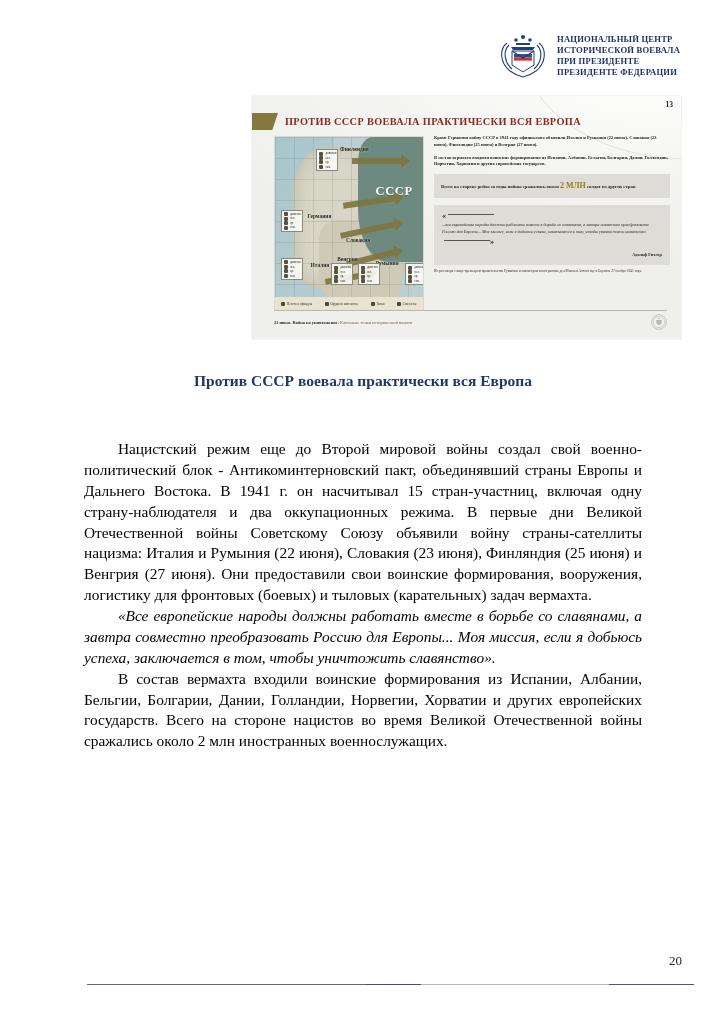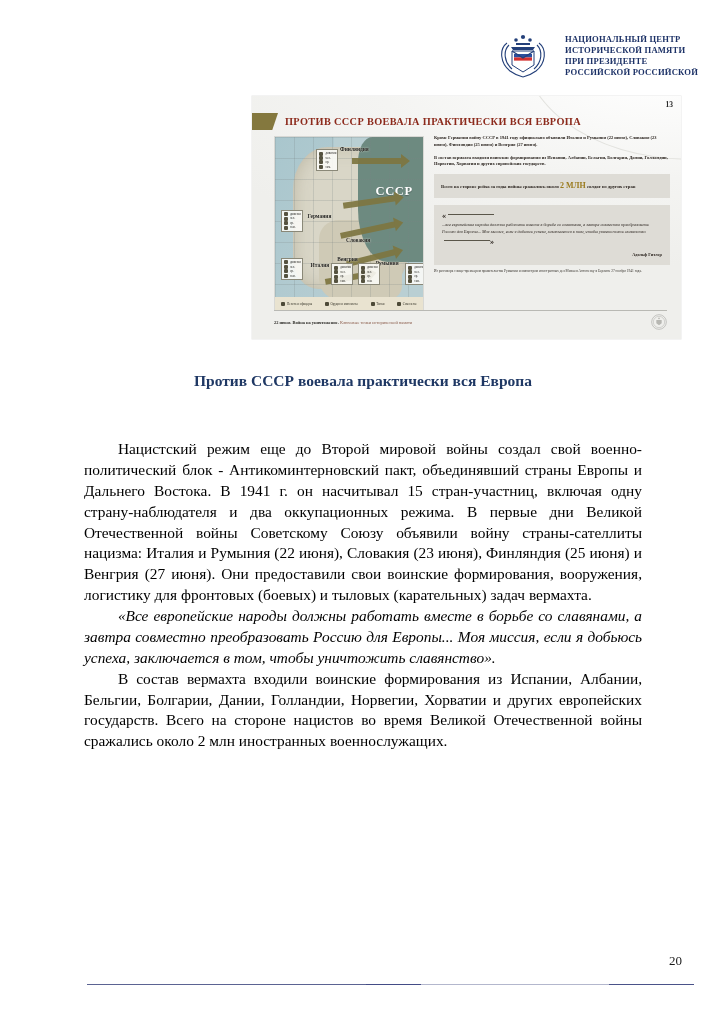--- a/index.html
+++ b/index.html
@@ -16,21 +16,21 @@
     overflow: hidden;
   }
 
   
   .logo-block {
     position: absolute;
     top: 33px;
     left: 497px;
     display: flex;
     align-items: center;
-    gap: 16px;
+    gap: 8px;
   }
   .logo-emblem { width: 52px; height: 46px; flex: 0 0 auto; }
   .logo-text {
     font-family: "Liberation Serif", "DejaVu Serif", serif;
     font-size: 8.6px;
     line-height: 1.28;
     font-weight: bold;
     color: #1d3267;
     letter-spacing: .2px;
     white-space: nowrap;
@@ -288,23 +288,23 @@
     <g>
       <path d="M15 18 h22 v14 l-11 7 -11 -7z" fill="#ffffff" stroke="#24407a" stroke-width="1"></path>
       <path d="M17 21 h18 v3.4 h-18z" fill="#2b4f9e"></path>
       <path d="M17 24.4 h18 v3.4 h-18z" fill="#d4302f"></path>
       <path d="M17 27.8 h18 v3.4 h-18z" fill="#ffffff"></path>
       <path d="M15 18 l11 7 11 -7" fill="none" stroke="#24407a" stroke-width="1.2"></path>
     </g>
   </svg>
   <div class="logo-text">
     <div>НАЦИОНАЛЬНЫЙ ЦЕНТР</div>
-    <div>ИСТОРИЧЕСКОЙ ПАМЯТИ</div>
+    <div>ИСТОРИЧЕСКОЙ ВОЕВАЛА</div>
     <div>ПРИ ПРЕЗИДЕНТЕ</div>
-    <div>РОССИЙСКОЙ РОССИЙСКОЙ</div>
+    <div>ПРЕЗИДЕНТЕ ФЕДЕРАЦИИ</div>
   </div>
 </div>
 
 <div class="slide">
   <div class="slide-bg-curve"></div>
   <div class="slide-curve-line"></div>
   <div class="slide-num">13</div>
 
   <div class="slide-head">
     <div class="slide-head-mark"></div>

